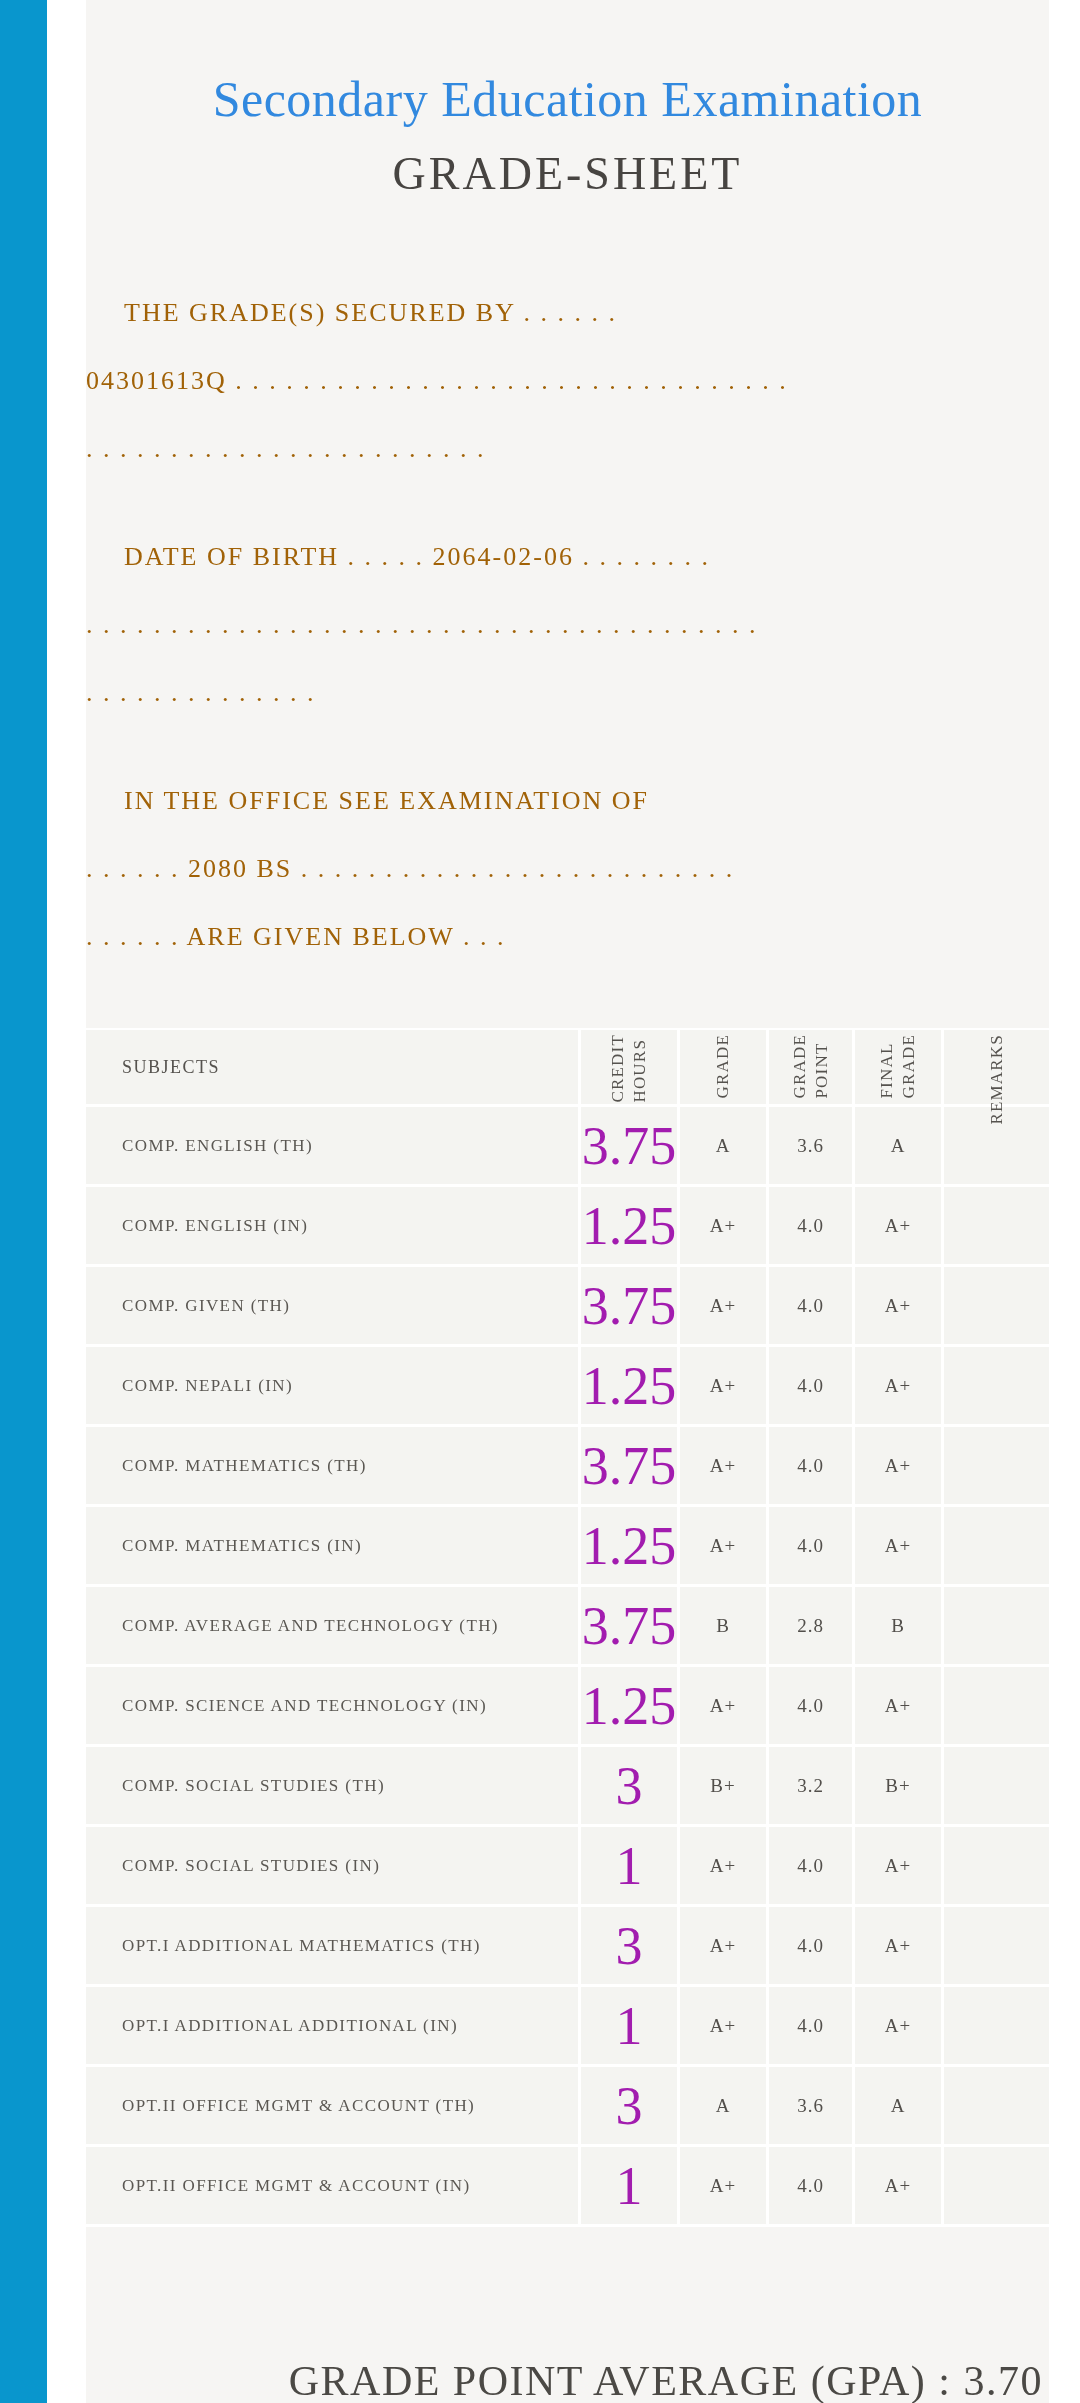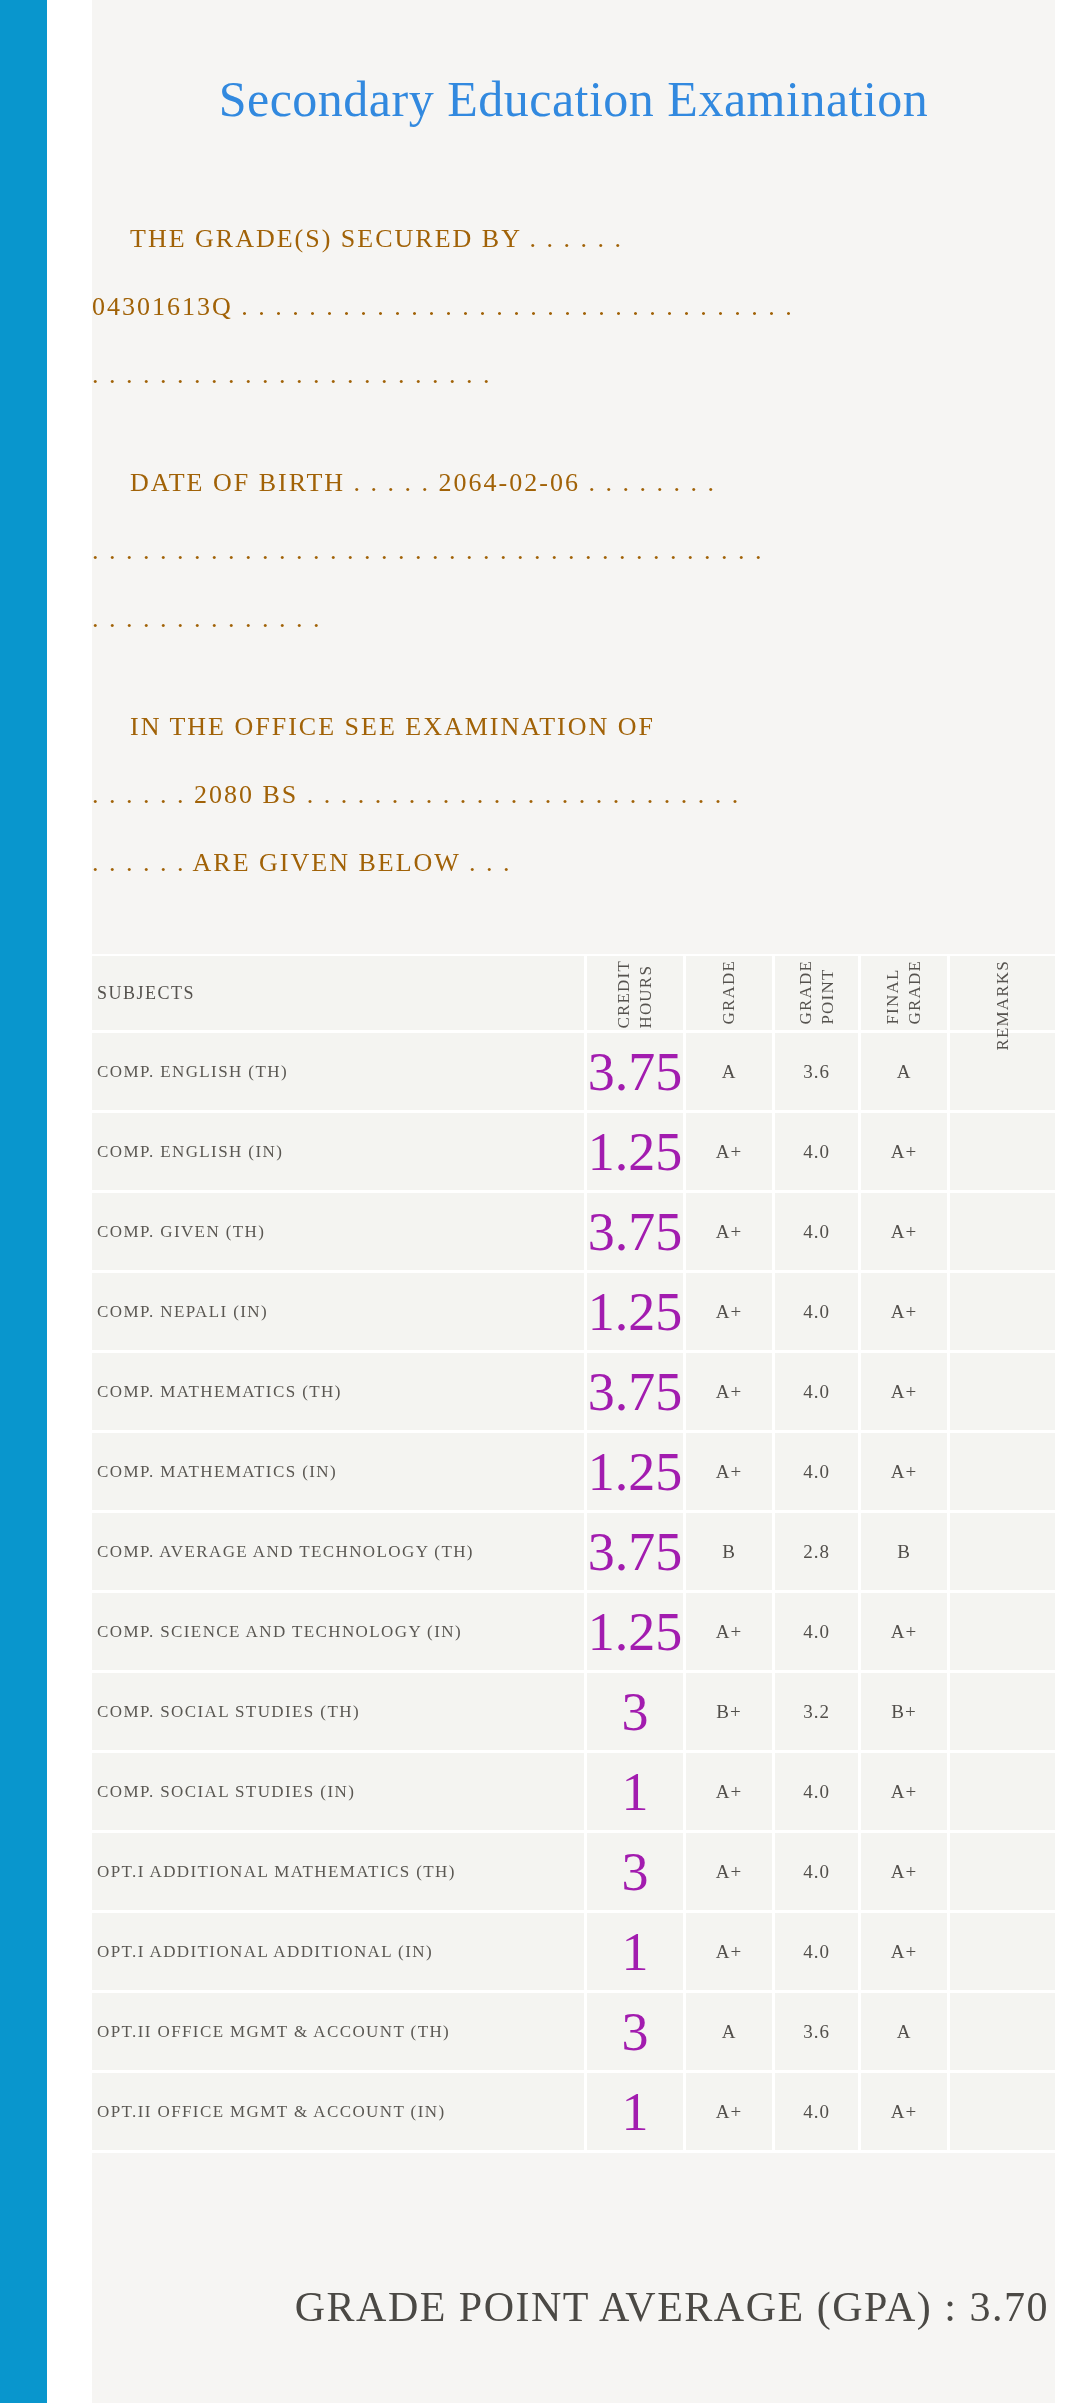--- a/index.html
+++ b/index.html
@@ -9,21 +9,21 @@
     font-family:"Liberation Serif", serif;
     position:relative;
     overflow:hidden;
   }
   .blue-bar {
     position:absolute; left:0; top:0;
     width:47px; height:2403px;
     background:#0996cd;
   }
   .content {
-    position:absolute; left:92px; top:0;
+    position:absolute; left:86px; top:0;
     width:963px; height:2403px;
     background:#f6f5f3;
     box-sizing:border-box;
     padding-top:70px;
     overflow:hidden;
   }
   .doc-title {
     text-align:center;
     font-size:50px; line-height:59px;
     color:#3289df;
@@ -50,21 +50,21 @@
   }
   .para .line.indent { padding-left:38px; }
 
   
   .gtable { margin-top:57px; color:#56534e; }
   .trow { display:flex; border-bottom:3px solid #ffffff; background:#f4f4f1; }
   .trow.thead { border-top:2px solid #ffffff; height:74px; }
   .trow.tdata { height:77px; }
   .cell { box-sizing:border-box; border-left:3px solid #ffffff; position:relative; }
   .cell:first-child { border-left:none; }
-  .c-sub    { width:492px; display:flex; align-items:center; padding-left:5px; }
+  .c-sub    { width:492px; display:flex; align-items:center; padding-left:36px; }
   .c-credit { width:99px;  display:flex; align-items:center; justify-content:center; }
   .c-grade  { width:89px;  display:flex; align-items:center; justify-content:center; }
   .c-point  { width:86px;  display:flex; align-items:center; justify-content:center; }
   .c-final  { width:89px;  display:flex; align-items:center; justify-content:center; }
   .c-rem    { width:108px; display:flex; align-items:center; justify-content:center; }
 
   .h-sub { font-size:18px; letter-spacing:1.5px; color:#55524e; }
   .vlabel {
     position:absolute; top:4px;
     transform-origin:0 0;
@@ -93,20 +93,21 @@
   }
 </style>
 </head>
 <body>
 
 <div class="blue-bar"></div>
 
 <div class="content">
 
   <div class="doc-title">Secondary Education Examination</div>
+  <div class="doc-subtitle">GRADE-SHEET</div>
 
   <div class="paras">
     <div class="para">
       <div class="line indent">THE GRADE(S) SECURED BY . . . . . .</div>
       <div class="line">04301613Q . . . . . . . . . . . . . . . . . . . . . . . . . . . . . . . . .</div>
       <div class="line">. . . . . . . . . . . . . . . . . . . . . . . .</div>
     </div>
     <div class="para">
       <div class="line indent">DATE OF BIRTH . . . . . 2064-02-06 . . . . . . . .</div>
       <div class="line">. . . . . . . . . . . . . . . . . . . . . . . . . . . . . . . . . . . . . . . .</div>

